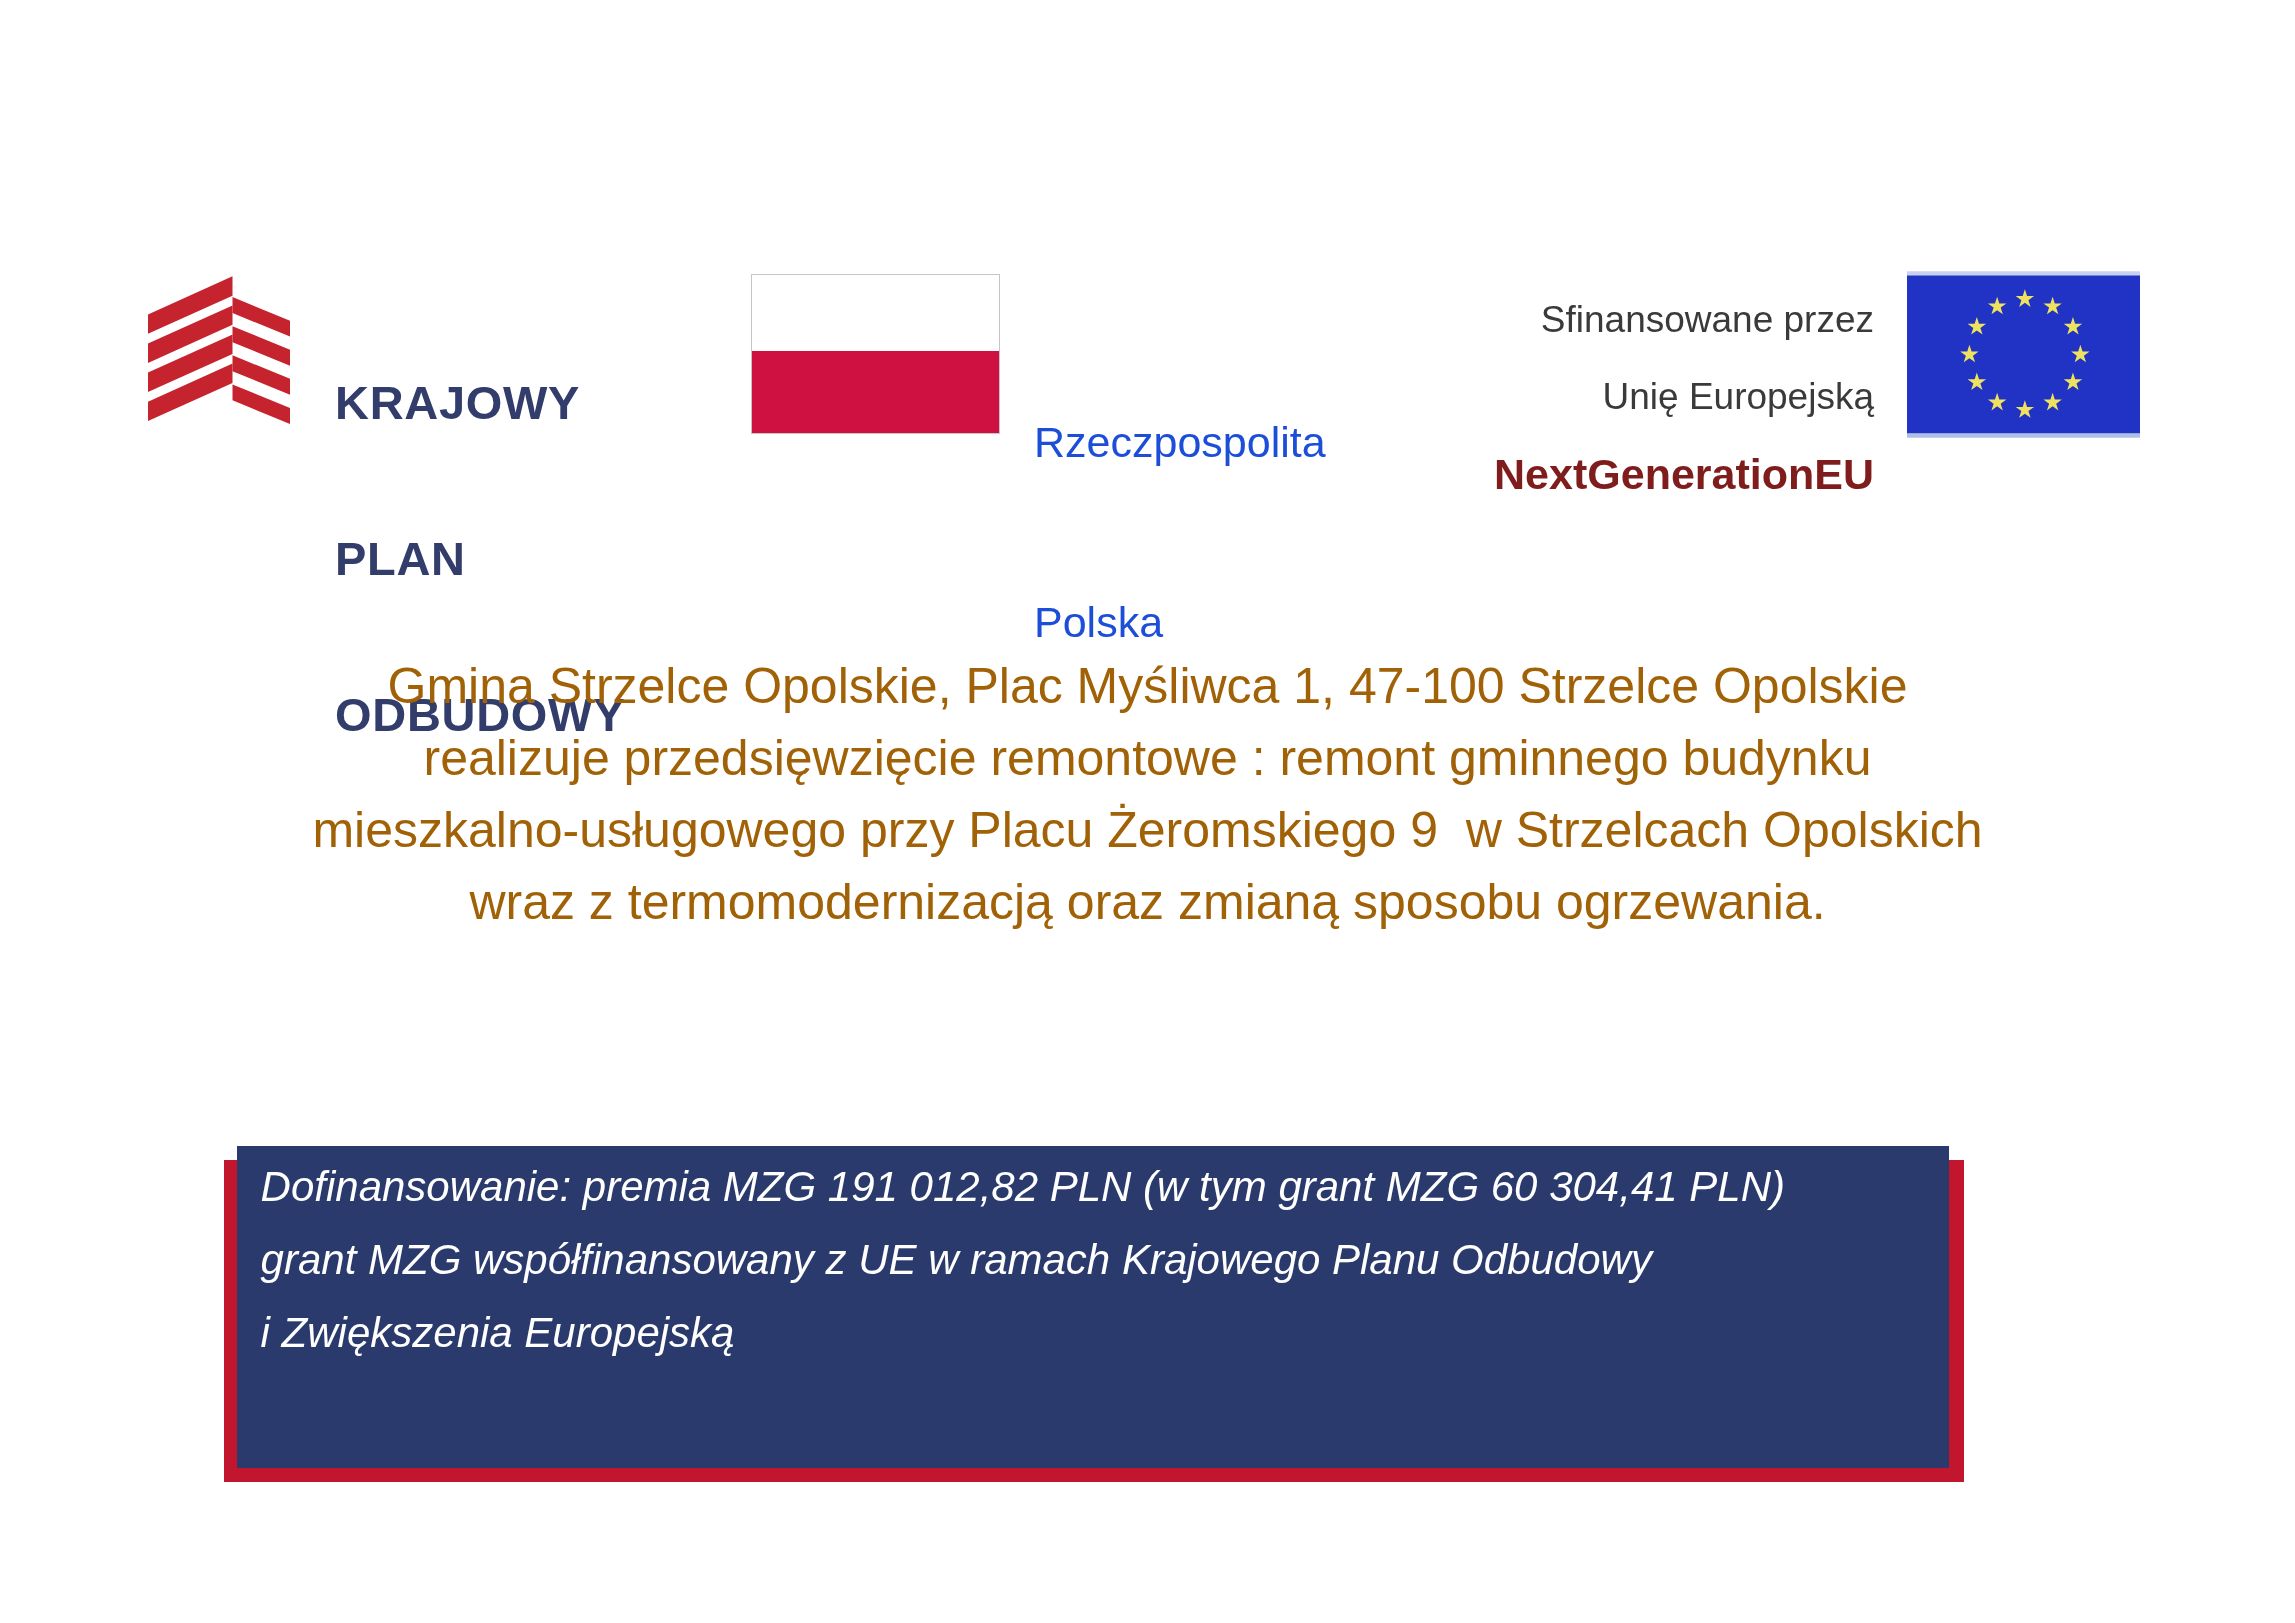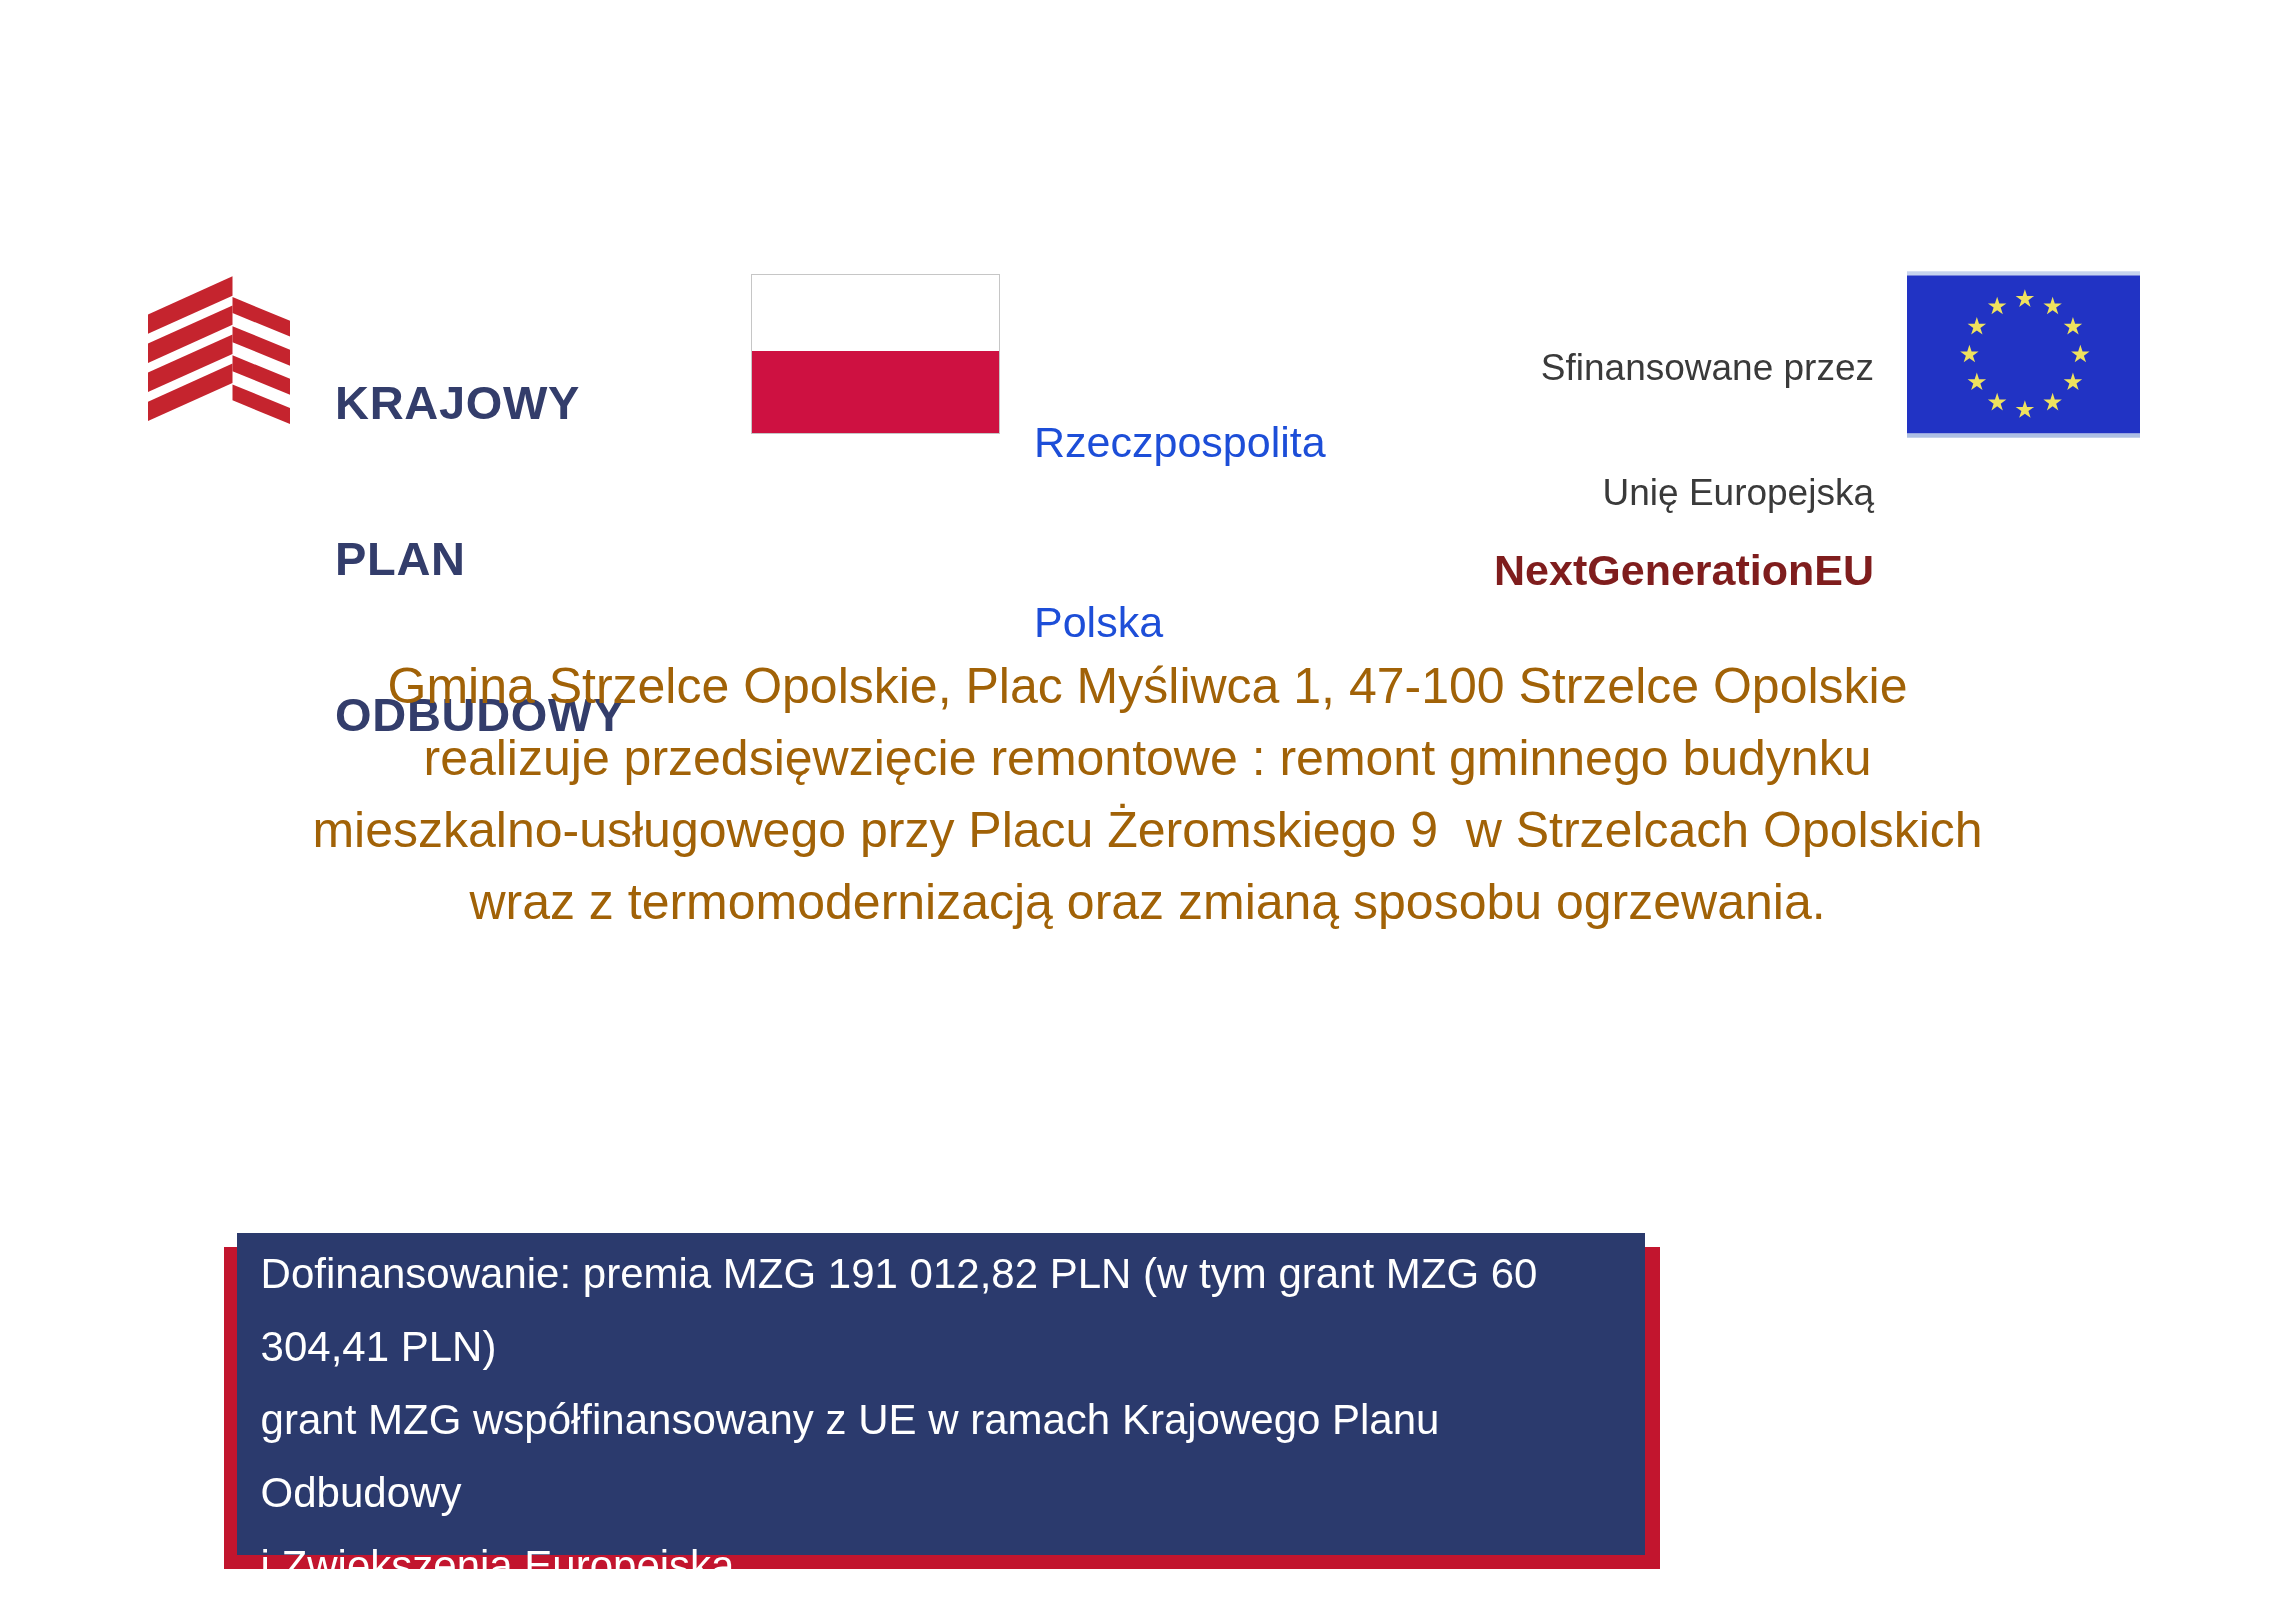--- a/index.html
+++ b/index.html
@@ -23,34 +23,34 @@
   .pl-flag .red { position:absolute; left:0; right:0; bottom:0; height:52%; background:#CE1141; }
   .pl-text {
     position:absolute; left:1034px; top:292px;
     font-size:43px; font-weight:400; line-height:60px; color:#1d4ed8; white-space:pre;
   }
 
   .eu-text {
     position:absolute; left:1388px; top:269px; width:486px; text-align:right;
     color:#3a3a3a; white-space:pre;
   }
-  .eu-text .l1, .eu-text .l2 { font-size:37px; line-height:53px; font-weight:400;margin-top:48px; }
+  .eu-text .l1, .eu-text .l2 { font-size:37px; line-height:53px; font-weight:400; }
   .eu-text .l3 { font-size:43px; line-height:54px; font-weight:700; color:#7f1d1d; }
   .eu-flag { position:absolute; left:1907px; top:271px; width:233px; height:167px; }
 
   
   .description {
     position:absolute; left:83px; right:83px; top:650px;
     text-align:center; color:#a16207;
     font-size:50px; line-height:72px; font-weight:400;
   }
   .description .line { white-space:pre-wrap; }
 
   
-  .funding-wrap { position:absolute; left:237px; top:1233px; width:1408px; height:322px; }
+  .funding-wrap { position:absolute; left:237px; top:1146px; width:1712px; height:322px;font-style:italic; }
   .funding-red {
     position:absolute; left:-13px; right:-14.6px; top:14px; bottom:-14px;
     background:#C2152E;
   }
   .funding-box {
     position:absolute; inset:0; background:#2B3A6D;
     padding:4.2px 28px 0 23.6px; box-sizing:border-box;
   }
   .funding-box .line {
     color:#ffffff; font-size:42px; line-height:73px; font-weight:400; white-space:pre-wrap;

